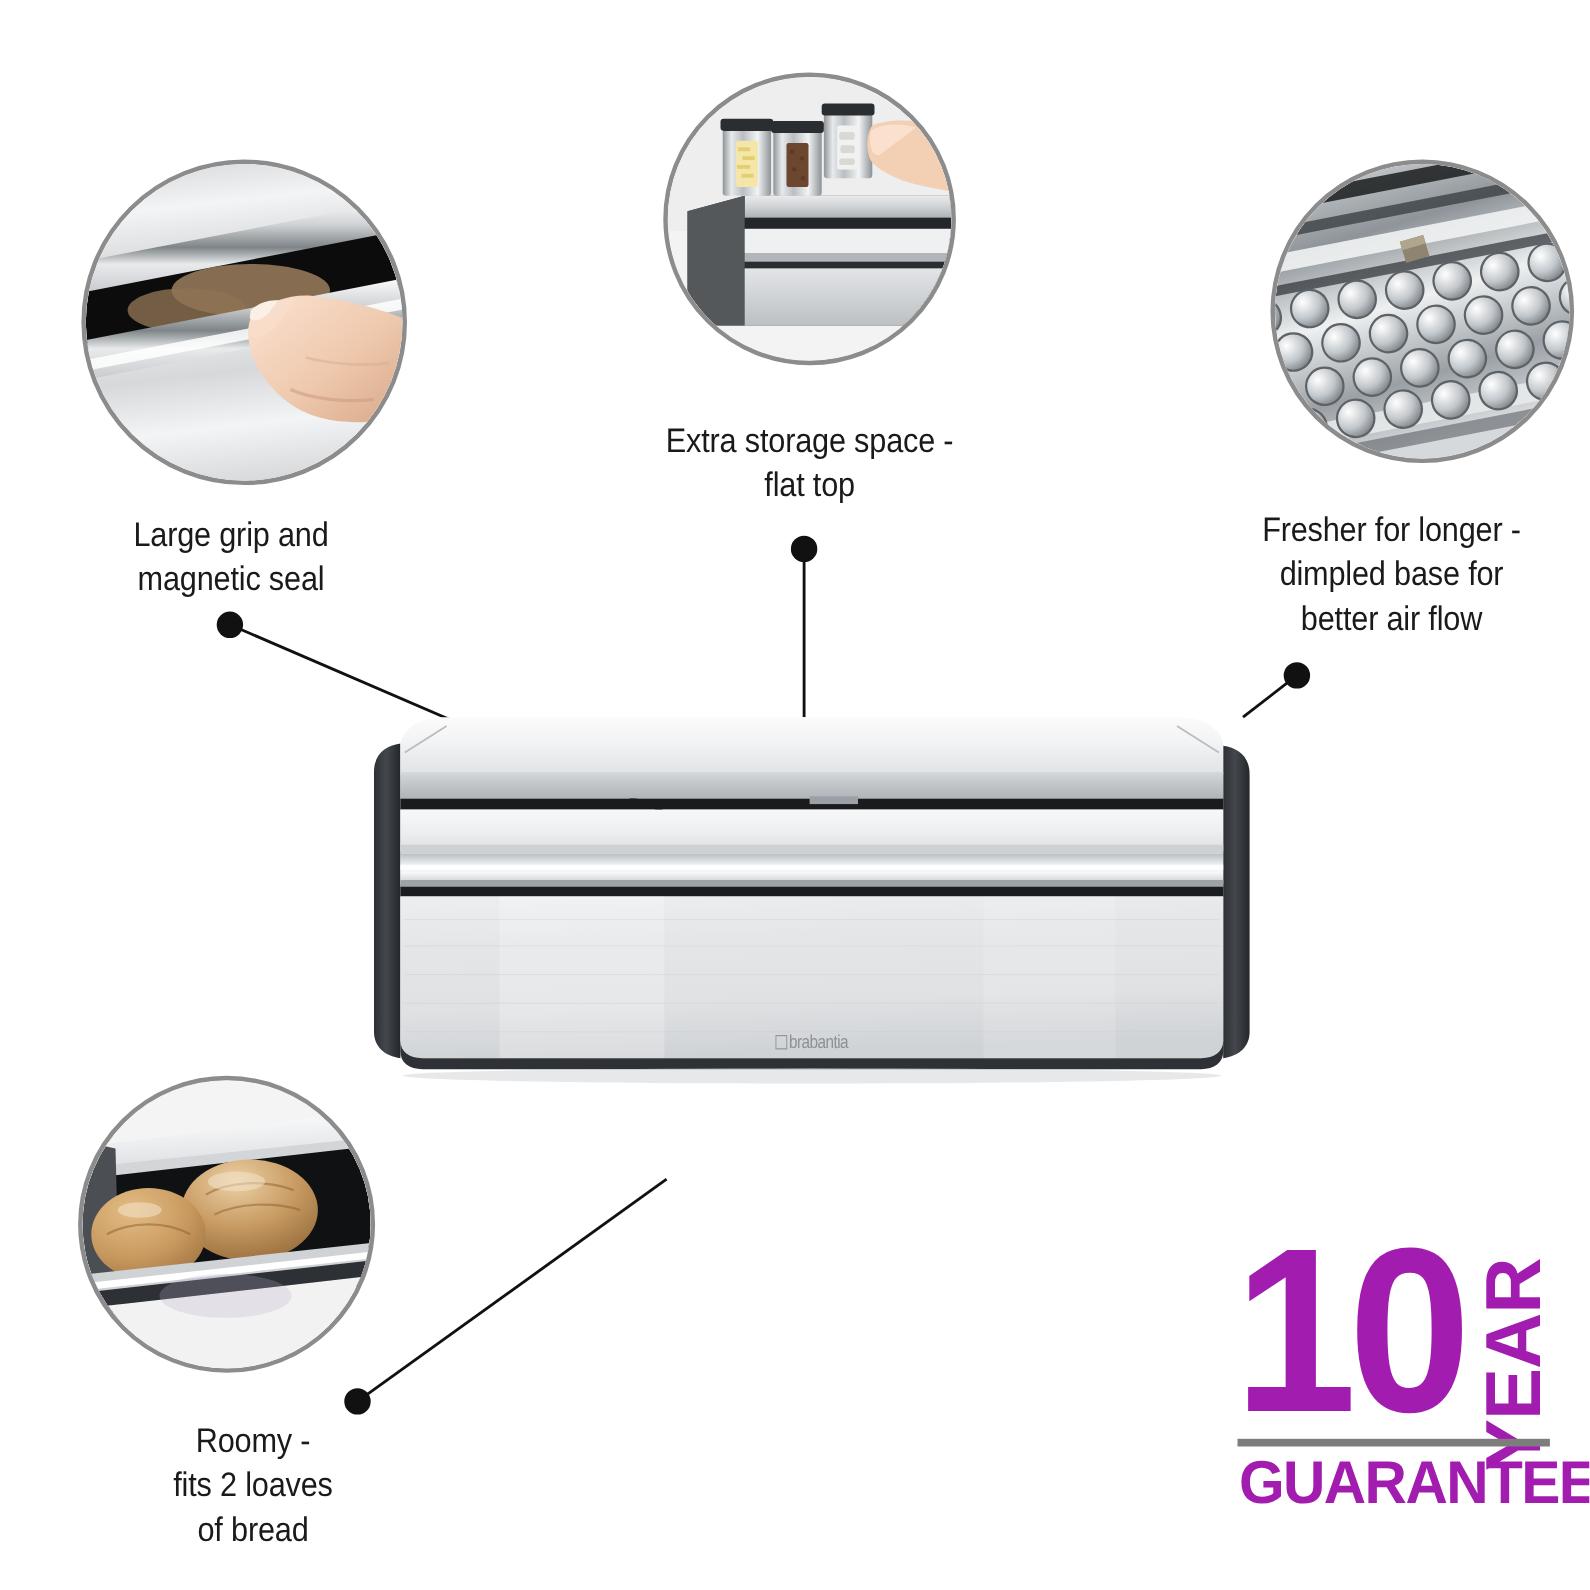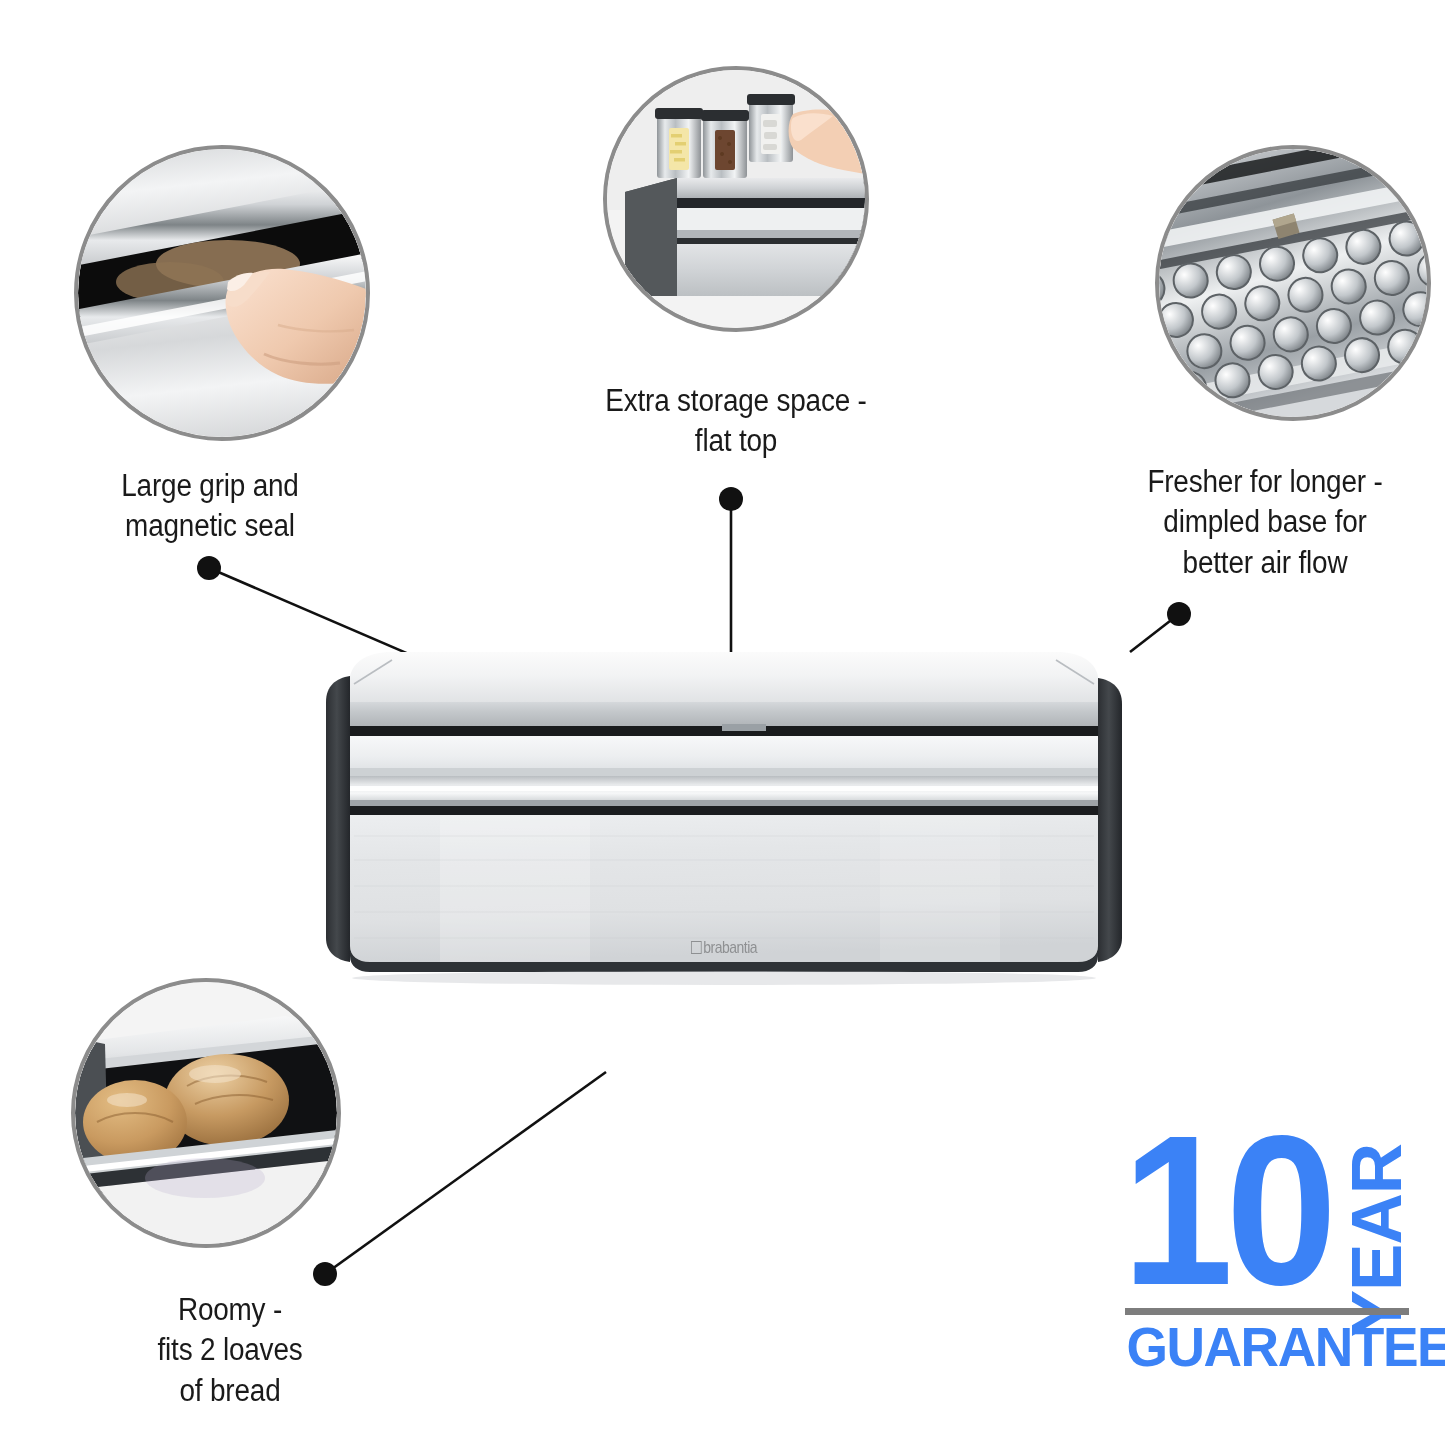--- a/index.html
+++ b/index.html
@@ -55,21 +55,21 @@
     pointer-events: none;
   }
 
   
   #badge {
     position: absolute;
     left: 1122px;
     top: 1138px;
     width: 292px;
     height: 252px;
-    color: #3b82f6;
+    color: #a21caf;
   }
   #badge .big-num {
     position: absolute;
     left: 0px;
     top: -34px;
     font-size: 213px;
     font-weight: bold;
     letter-spacing: -8px;
     line-height: 1;
     font-family: "Liberation Sans", sans-serif;
@@ -108,21 +108,21 @@
     line-height: 1;
     letter-spacing: -1.5px;
     font-family: "Liberation Sans", sans-serif;
     transform: scaleX(0.97);
     transform-origin: center top;
   }
 
   
   #product {
     position: absolute;
-    left: 320px;
+    left: 334px;
     top: 646px;
     width: 808px;
     height: 352px;
   }
   #product .pbody {
     position: absolute;
     inset: 0;
   }
 
   .pr-label {

